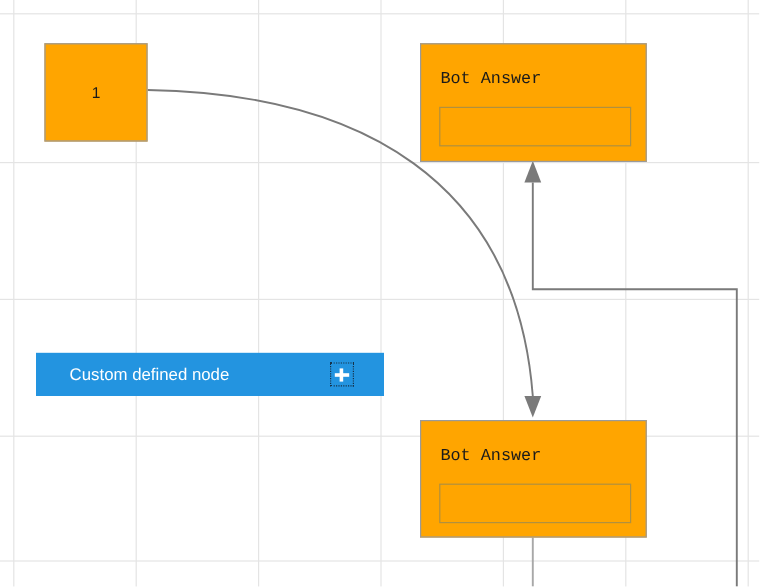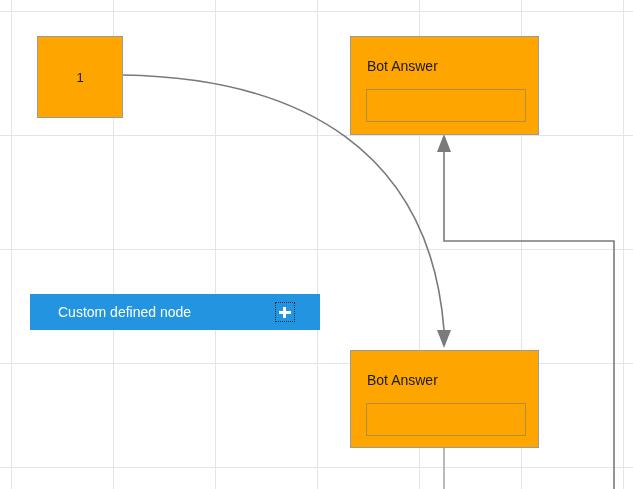--- a/index.html
+++ b/index.html
@@ -69,20 +69,21 @@
     height: 100%;
     display: flex;
     align-items: center;
     justify-content: center;
     font-size: 13px;
     color: #1a1a1a;
   }
   .node-bot {
     left: 350px;
     width: 189px;
+    font-family: Liberation Mono, monospace;
   }
   .node-bot-top {
     top: 36px;
     height: 99px;
   }
   .node-bot-bottom {
     top: 350px;
     height: 98px;
   }
   .node-title {

